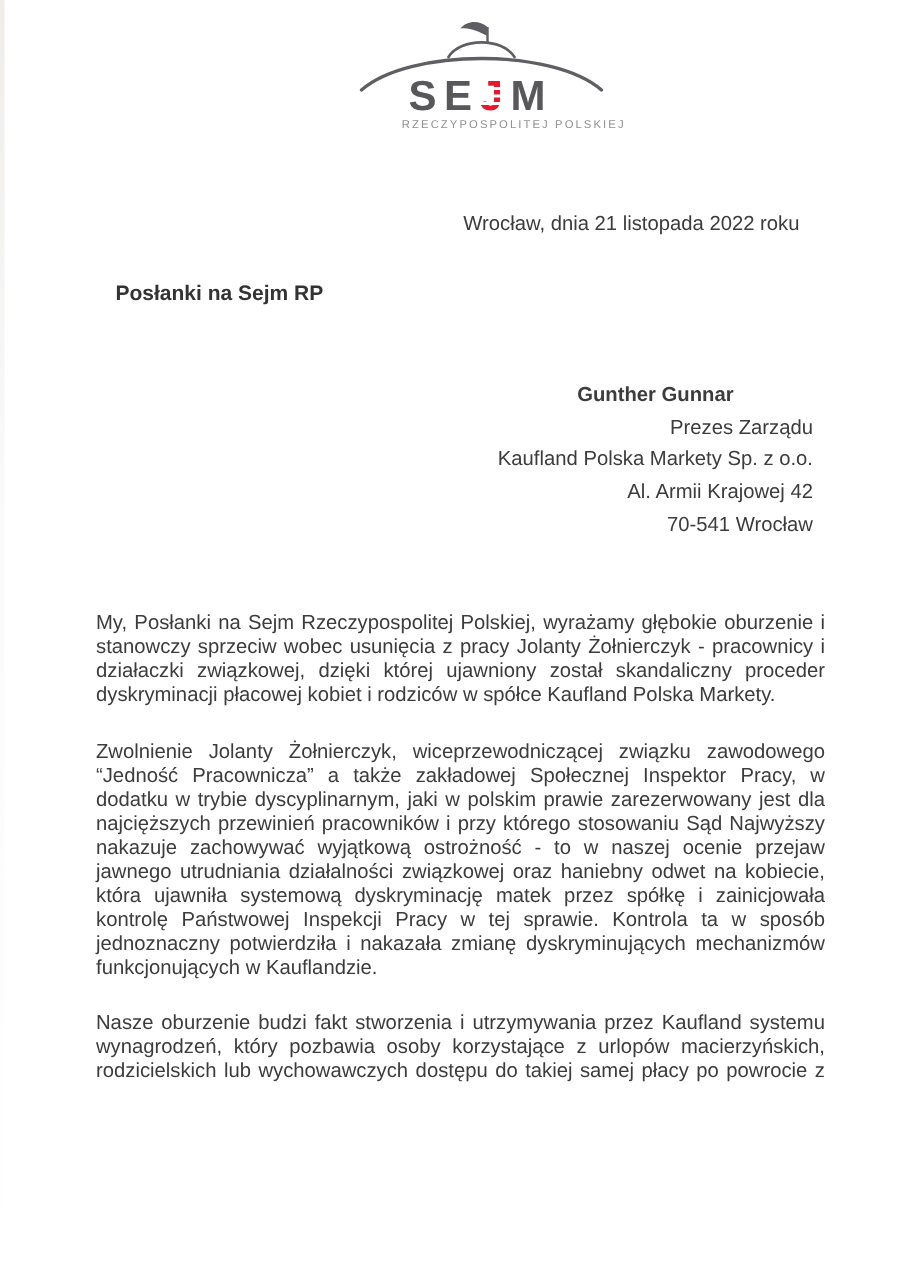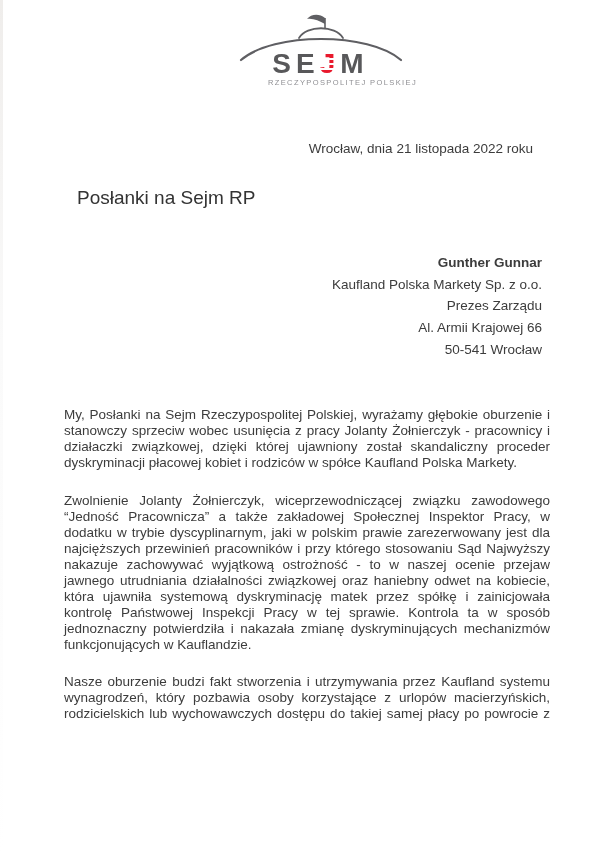--- a/index.html
+++ b/index.html
@@ -69,34 +69,34 @@
     position: absolute;
     top: 141px;
     right: 80px;
     font-size: 13.5px;
     color: #3c3c3c;
   }
   .sender {
     position: absolute;
     top: 187px;
     left: 77px;
-    font-size: 19px;
-    font-weight: normal;
+    font-size: 14px;
+    font-weight: bold;
     color: #333333;
   }
   .recipient {
     position: absolute;
     top: 252px;
     right: 71px;
     text-align: right;
     font-size: 13.5px;
     line-height: 21.7px;
     color: #3c3c3c;
   }
-  .recipient .r-name { font-weight: bold; }
+  .recipient .r-name { font-weight: bold; text-align: center; }
 
   
   .letter-body {
     position: absolute;
     top: 407px;
     left: 64px;
     width: 486px;
     font-size: 13.5px;
     line-height: 16px;
     text-align: justify;
@@ -124,24 +124,24 @@
     <div class="logo-wordmark"><span>SE</span><span class="j-wrap"><span class="j-letter">J</span><span class="j-slit s1"></span><span class="j-slit s2"></span><span class="j-slit s3"></span></span><span>M</span></div>
     <div class="logo-subtitle">RZECZYPOSPOLITEJ POLSKIEJ</div>
   </div>
 
   <div class="dateline">Wrocław, dnia 21 listopada 2022 roku</div>
 
   <div class="sender">Posłanki na Sejm RP</div>
 
   <div class="recipient">
     <div class="r-name">Gunther Gunnar</div>
+    <div>Prezes Zarządu</div>
     <div>Kaufland Polska Markety Sp. z o.o.</div>
-    <div>Prezes Zarządu</div>
-    <div>Al. Armii Krajowej 66</div>
-    <div>50-541 Wrocław</div>
+    <div>Al. Armii Krajowej 42</div>
+    <div>70-541 Wrocław</div>
   </div>
 
   <div class="letter-body">
     <p>My, Posłanki na Sejm Rzeczypospolitej Polskiej, wyrażamy głębokie oburzenie i stanowczy sprzeciw wobec usunięcia z pracy Jolanty Żołnierczyk - pracownicy i działaczki związkowej, dzięki której ujawniony został skandaliczny proceder dyskryminacji płacowej kobiet i rodziców w spółce Kaufland Polska Markety.</p>
     <p>Zwolnienie Jolanty Żołnierczyk, wiceprzewodniczącej związku zawodowego “Jedność Pracownicza” a także zakładowej Społecznej Inspektor Pracy, w dodatku w trybie dyscyplinarnym, jaki w polskim prawie zarezerwowany jest dla najcięższych przewinień pracowników i przy którego stosowaniu Sąd Najwyższy nakazuje zachowywać wyjątkową ostrożność - to w naszej ocenie przejaw jawnego utrudniania działalności związkowej oraz haniebny odwet na kobiecie, która ujawniła systemową dyskryminację matek przez spółkę i zainicjowała kontrolę Państwowej Inspekcji Pracy w tej sprawie. Kontrola ta w sposób jednoznaczny potwierdziła i nakazała zmianę dyskryminujących mechanizmów funkcjonujących w Kauflandzie.</p>
     <p class="cut">Nasze oburzenie budzi fakt stworzenia i utrzymywania przez Kaufland systemu wynagrodzeń, który pozbawia osoby korzystające z urlopów macierzyńskich, rodzicielskich lub wychowawczych dostępu do takiej samej płacy po powrocie z</p>
   </div>
 
 </div>
 

